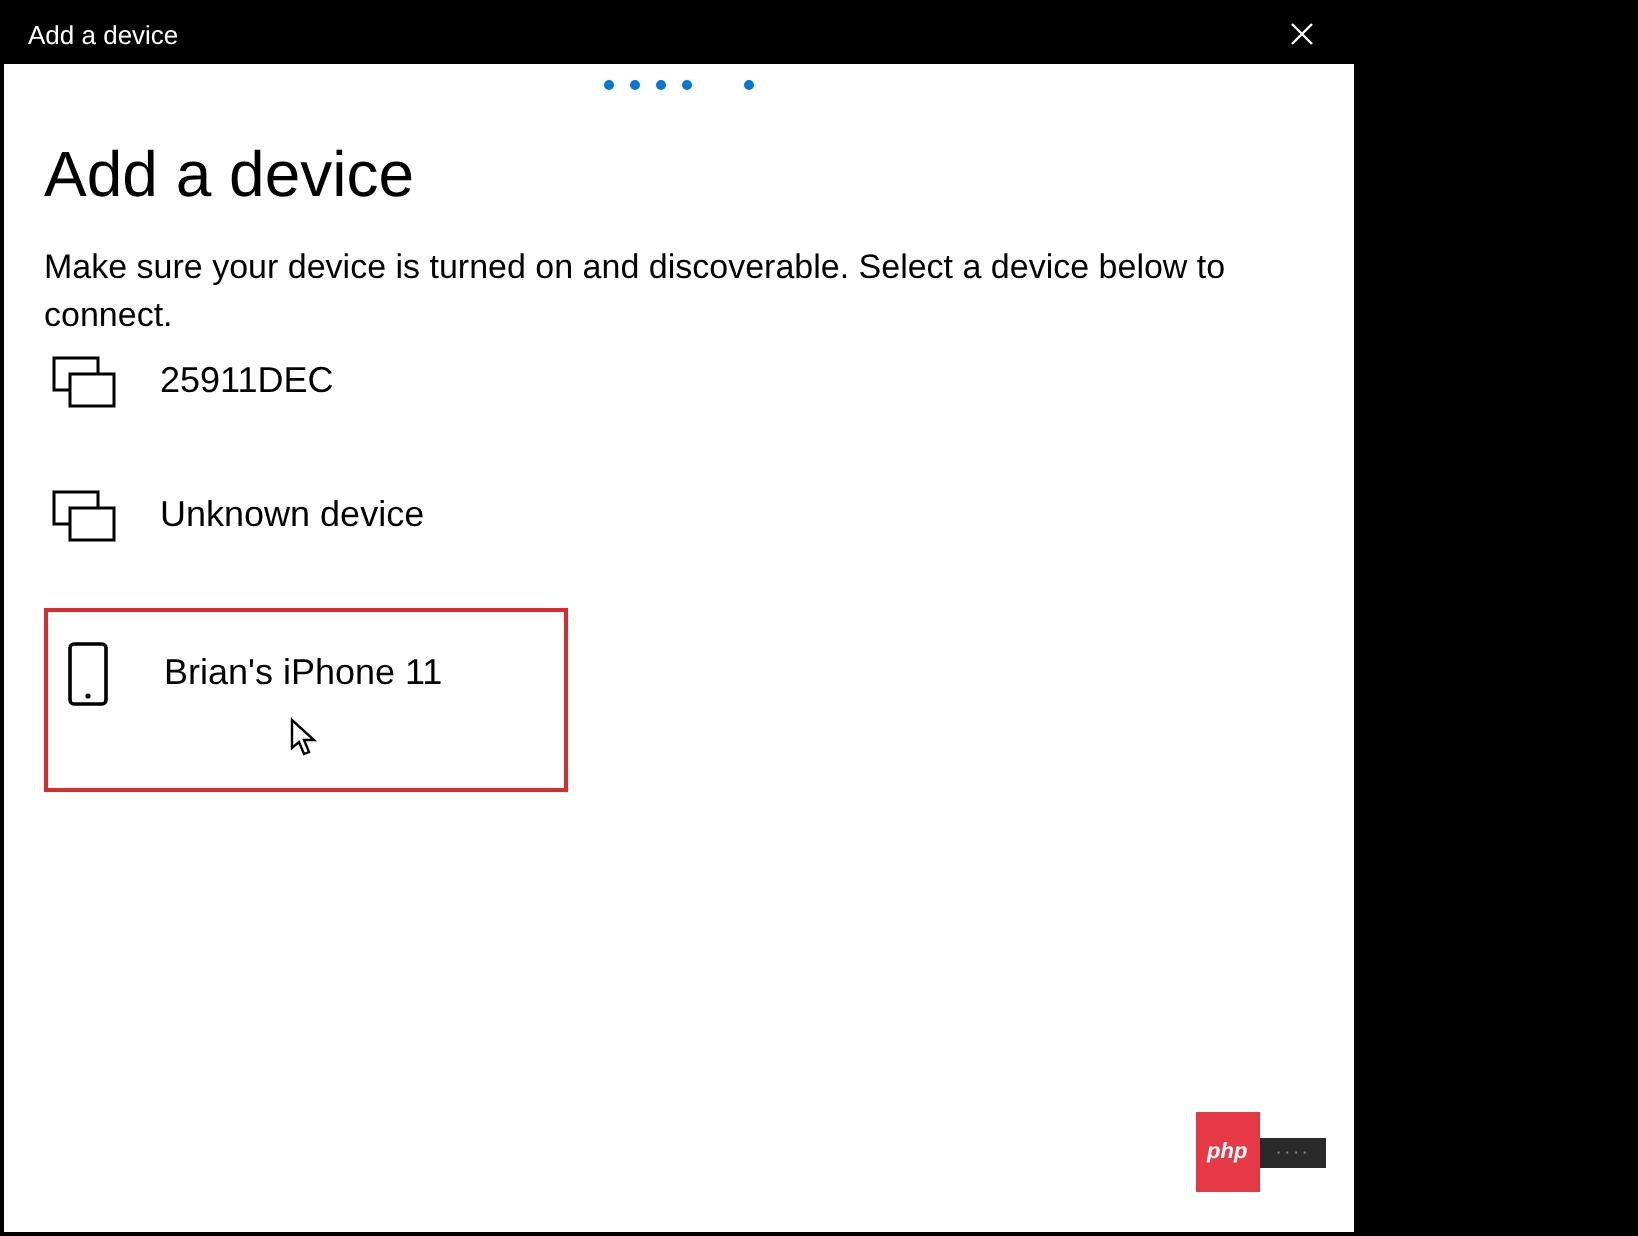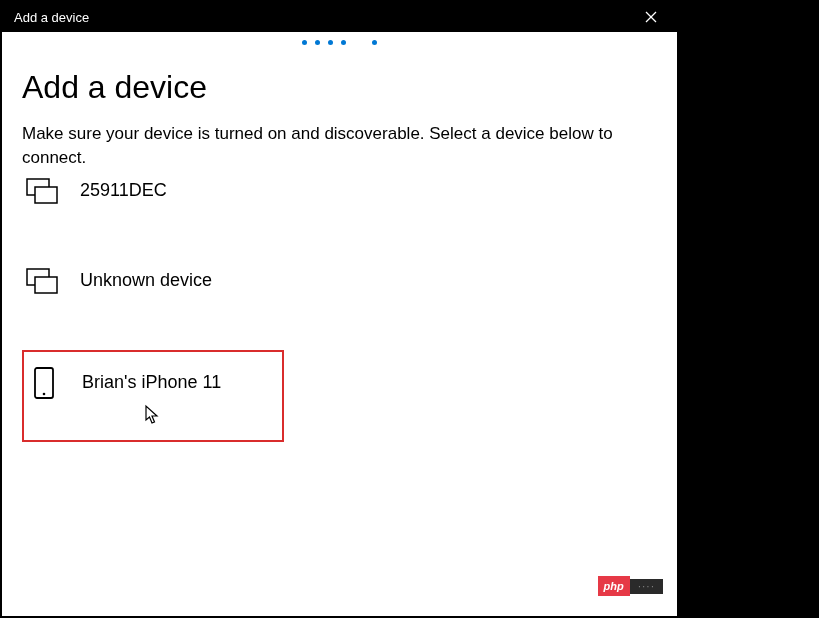--- a/index.html
+++ b/index.html
@@ -71,21 +71,21 @@
     }
     .subtext {
       font-size: 17px;
       color: #000;
       line-height: 1.4;
       max-width: 720px;
     }
     .device-list {
       display: flex;
       flex-direction: column;
-      gap: 48px;
+      gap: 25px;
     }
     .device-item {
       display: flex;
       align-items: center;
       gap: 22px;
       padding: 8px 4px;
       cursor: pointer;
     }
     .device-item.highlighted {
       border: 2.5px solid #d92c2c;
@@ -115,21 +115,21 @@
       bottom: 20px;
       right: 14px;
       display: flex;
       align-items: center;
     }
     .watermark-php {
       background: #e63946;
       color: #fff;
       font-size: 11px;
       font-weight: 600;
-      padding: 4px 6px;
+      padding: 14px 6px;
       font-style: italic;
     }
     .watermark-dark {
       background: #2a2a2a;
       color: #888;
       font-size: 10px;
       padding: 2px 8px;
       letter-spacing: 1px;
     }
   </style>

